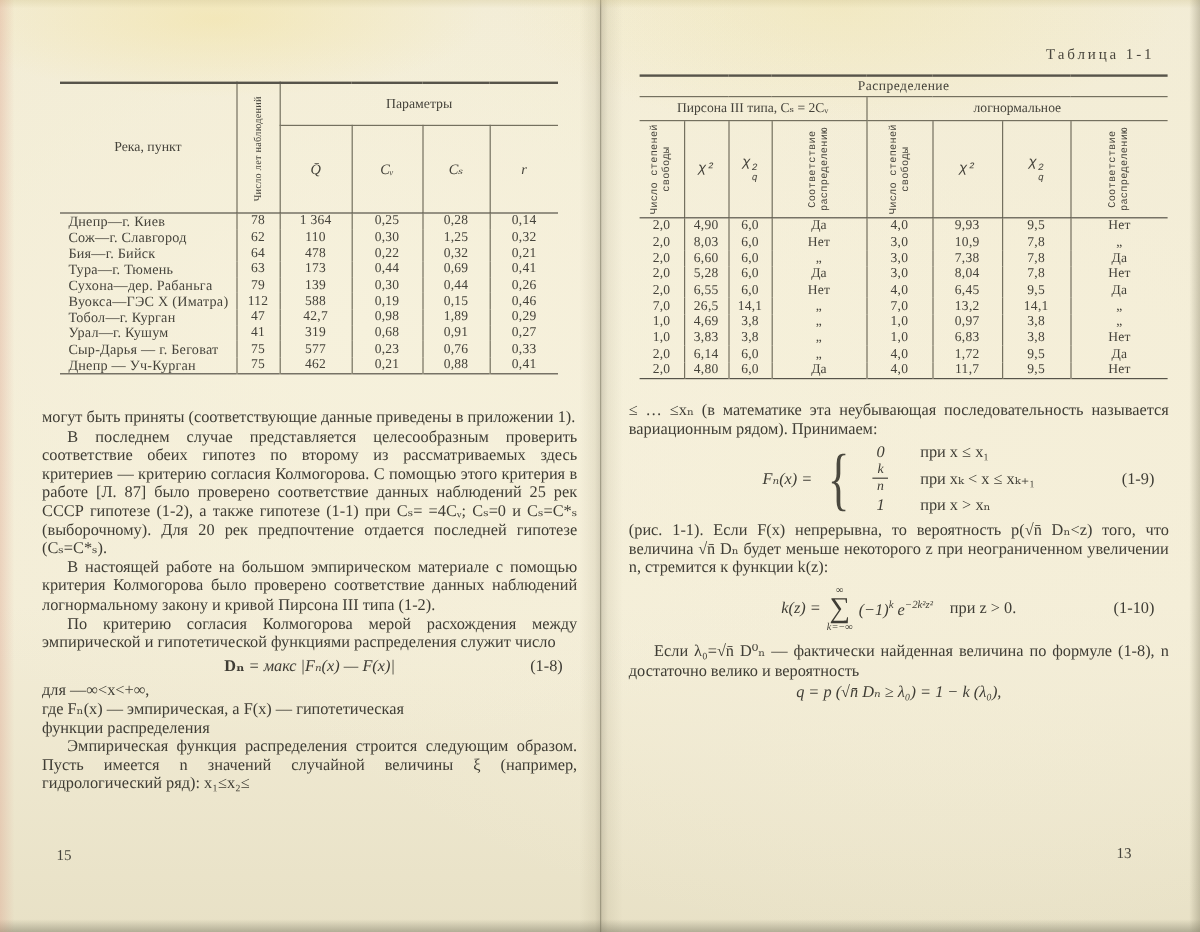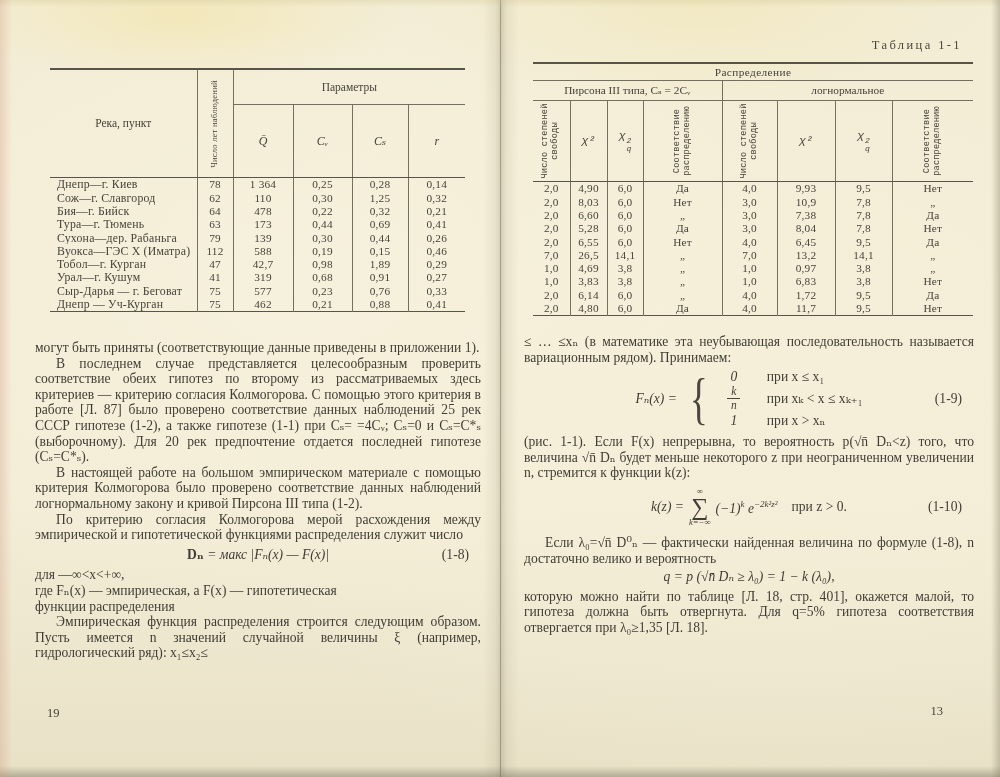--- a/index.html
+++ b/index.html
@@ -230,21 +230,21 @@
         <span class="f-bold">Dₙ</span><span class="ital"> = макс |Fₙ(x) — F(x)|</span>
         <span class="f-tag">(1-8)</span>
       </div>
 
       <p>для —∞&lt;x&lt;+∞,</p>
       <p>где Fₙ(x) — эмпирическая, а F(x) — гипотетическая</p>
       <p class="centered">функции распределения</p>
       <p class="ind">Эмпирическая функция распределения строится следующим образом. Пусть имеется n значений случайной величины ξ (например, гидрологический ряд): x₁≤x₂≤</p>
     </div>
 
-    <div class="pagenum pn-left">19</div>
+    <div class="pagenum pn-left">15</div>
   </div>
 
   <div class="gutter"></div>
 
   <div class="page page-right">
 
     <div class="caption">Таблица 1-1</div>
 
     <table class="btable rtable">
       <colgroup>
@@ -446,21 +446,20 @@
         <span class="f-cond">при z &gt; 0.</span>
         <span class="f-tag">(1-10)</span>
       </div>
 
       <p class="ind">Если λ₀=√n̄ D⁰ₙ — фактически найденная величина по формуле (1-8), n достаточно велико и вероятность</p>
 
       <div class="formula fq">
         <span class="ital">q = p (√n̄ Dₙ ≥ λ₀) = 1 − k (λ₀),</span>
       </div>
 
-      <p>которую можно найти по таблице [Л. 18, стр. 401], окажется малой, то гипотеза должна быть отвергнута. Для q=5% гипотеза соответствия отвергается при λ₀≥1,35 [Л. 18].</p>
     </div>
 
     <div class="pagenum pn-right">13</div>
   </div>
 
   <div class="edge edge-top"></div>
   <div class="edge edge-bottom"></div>
   <div class="edge edge-right"></div>
   <div class="edge edge-left"></div>
 </div>

